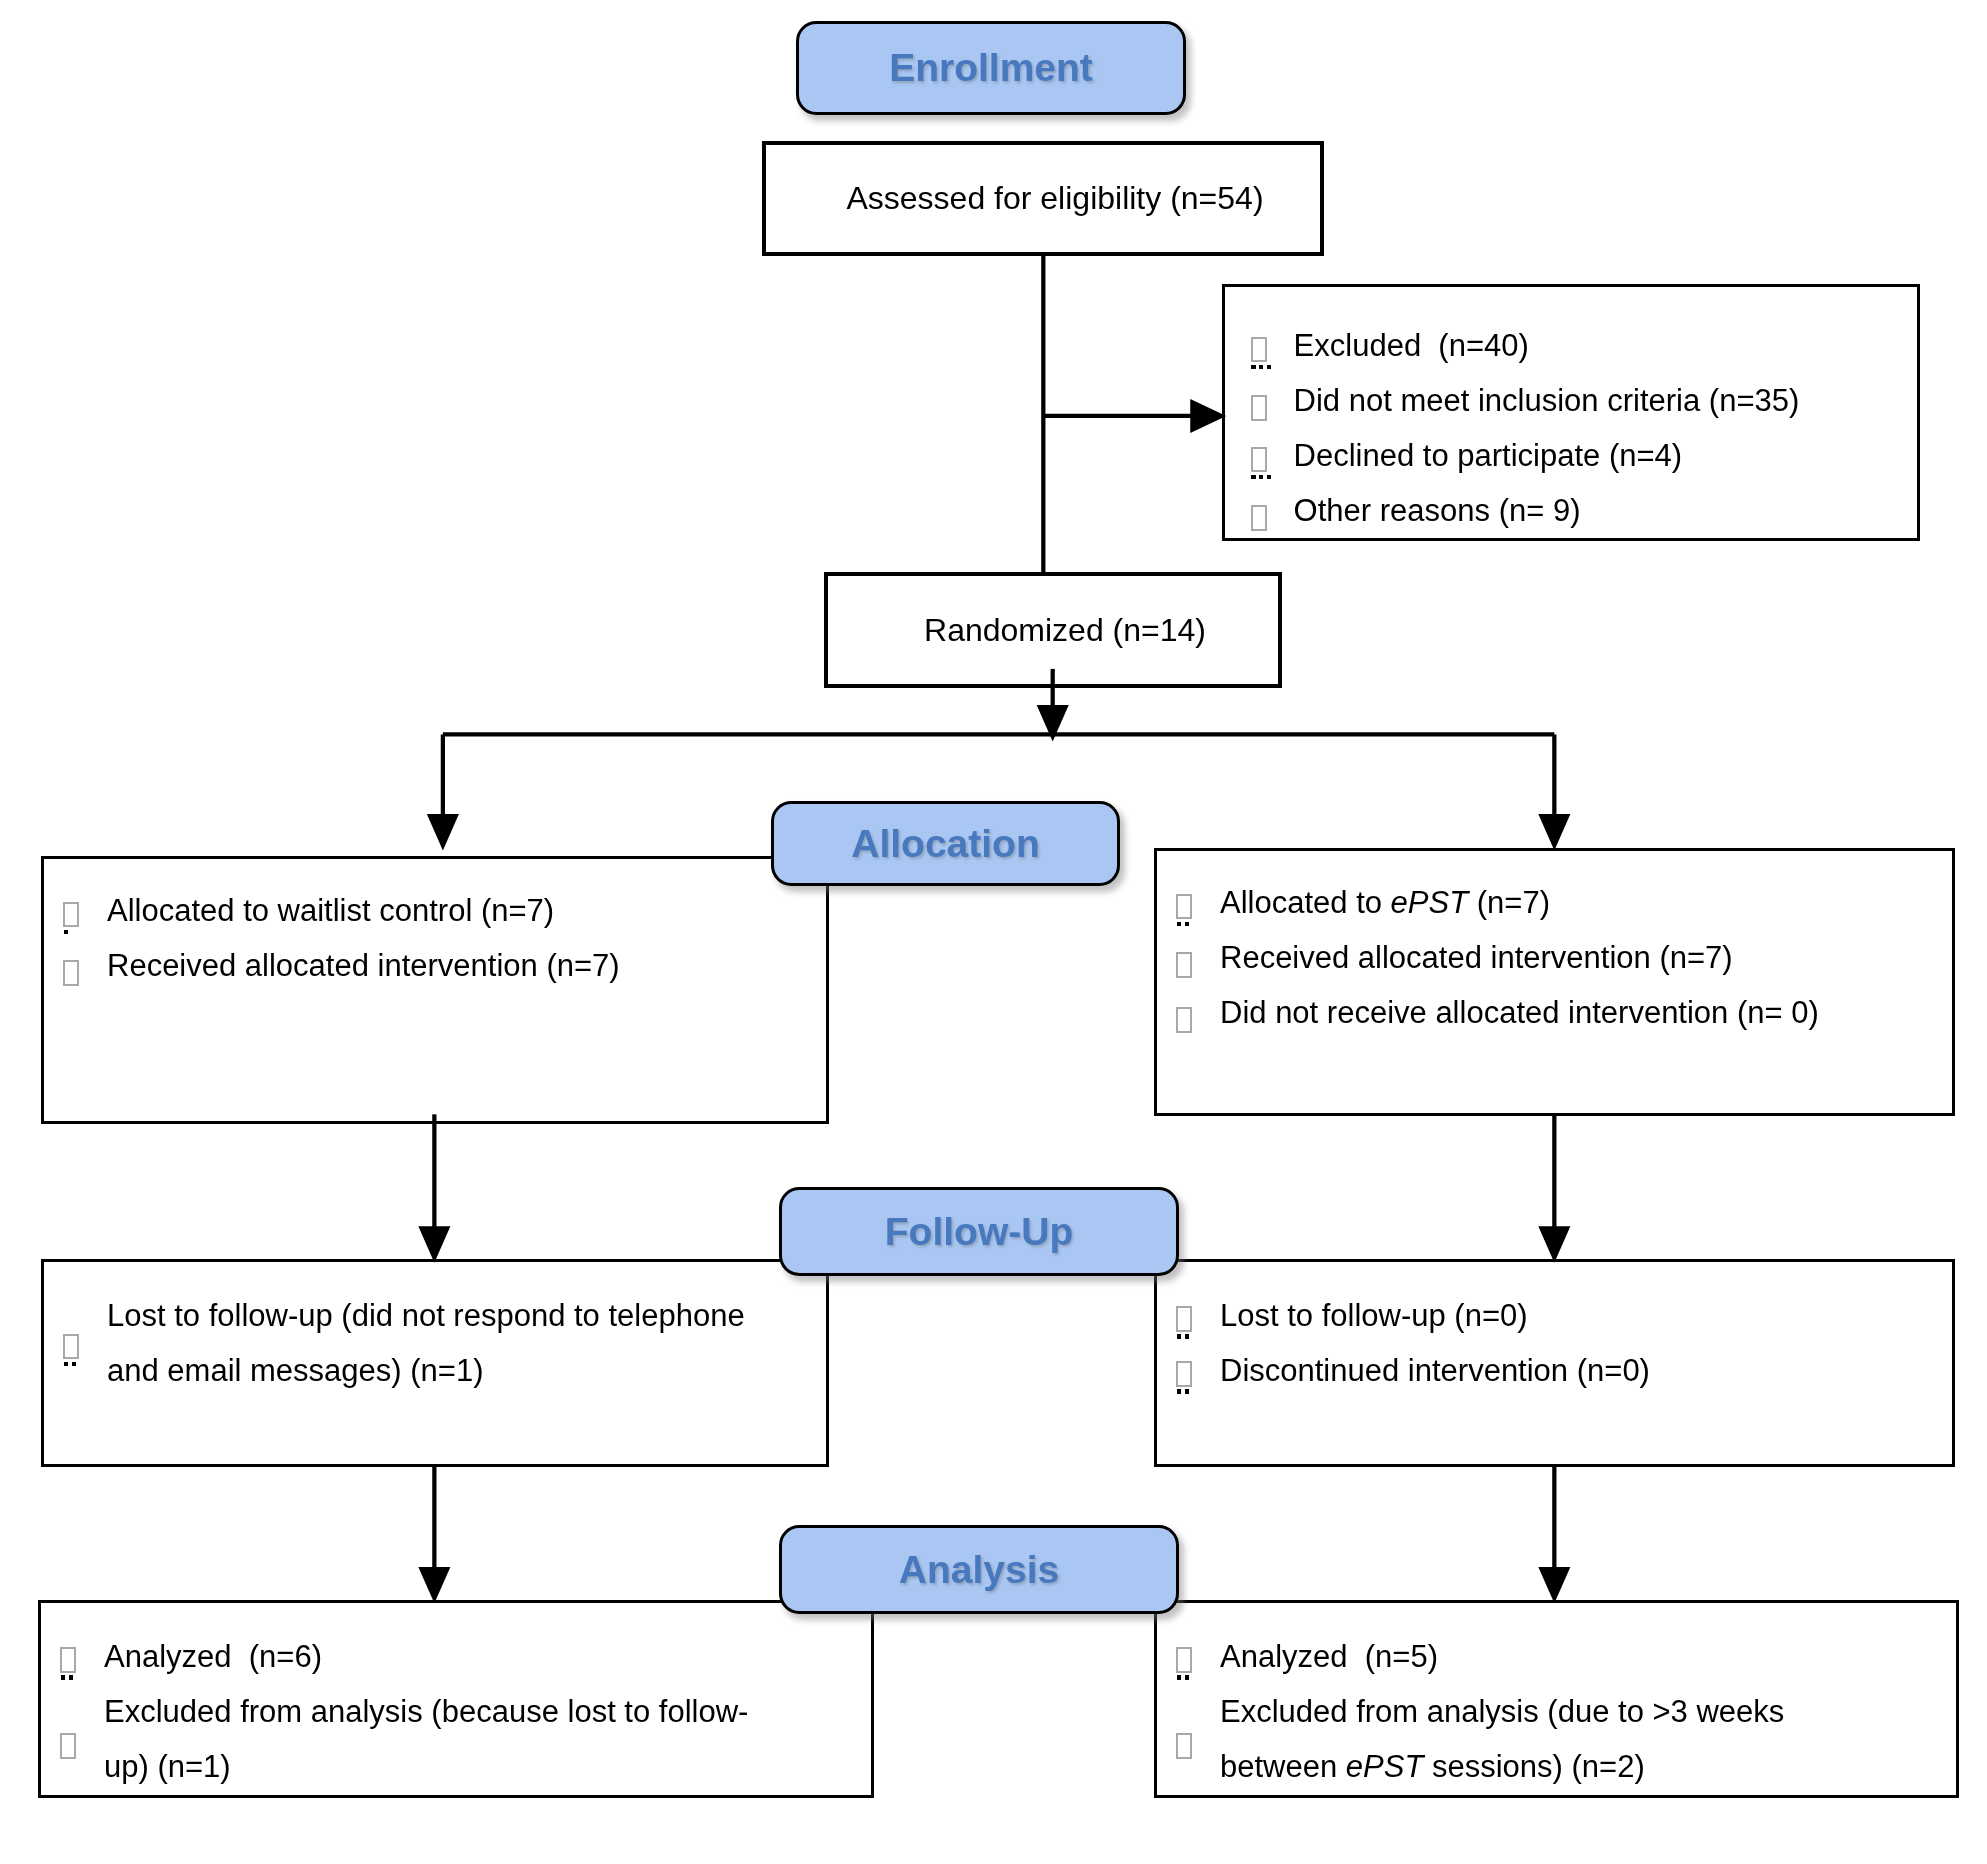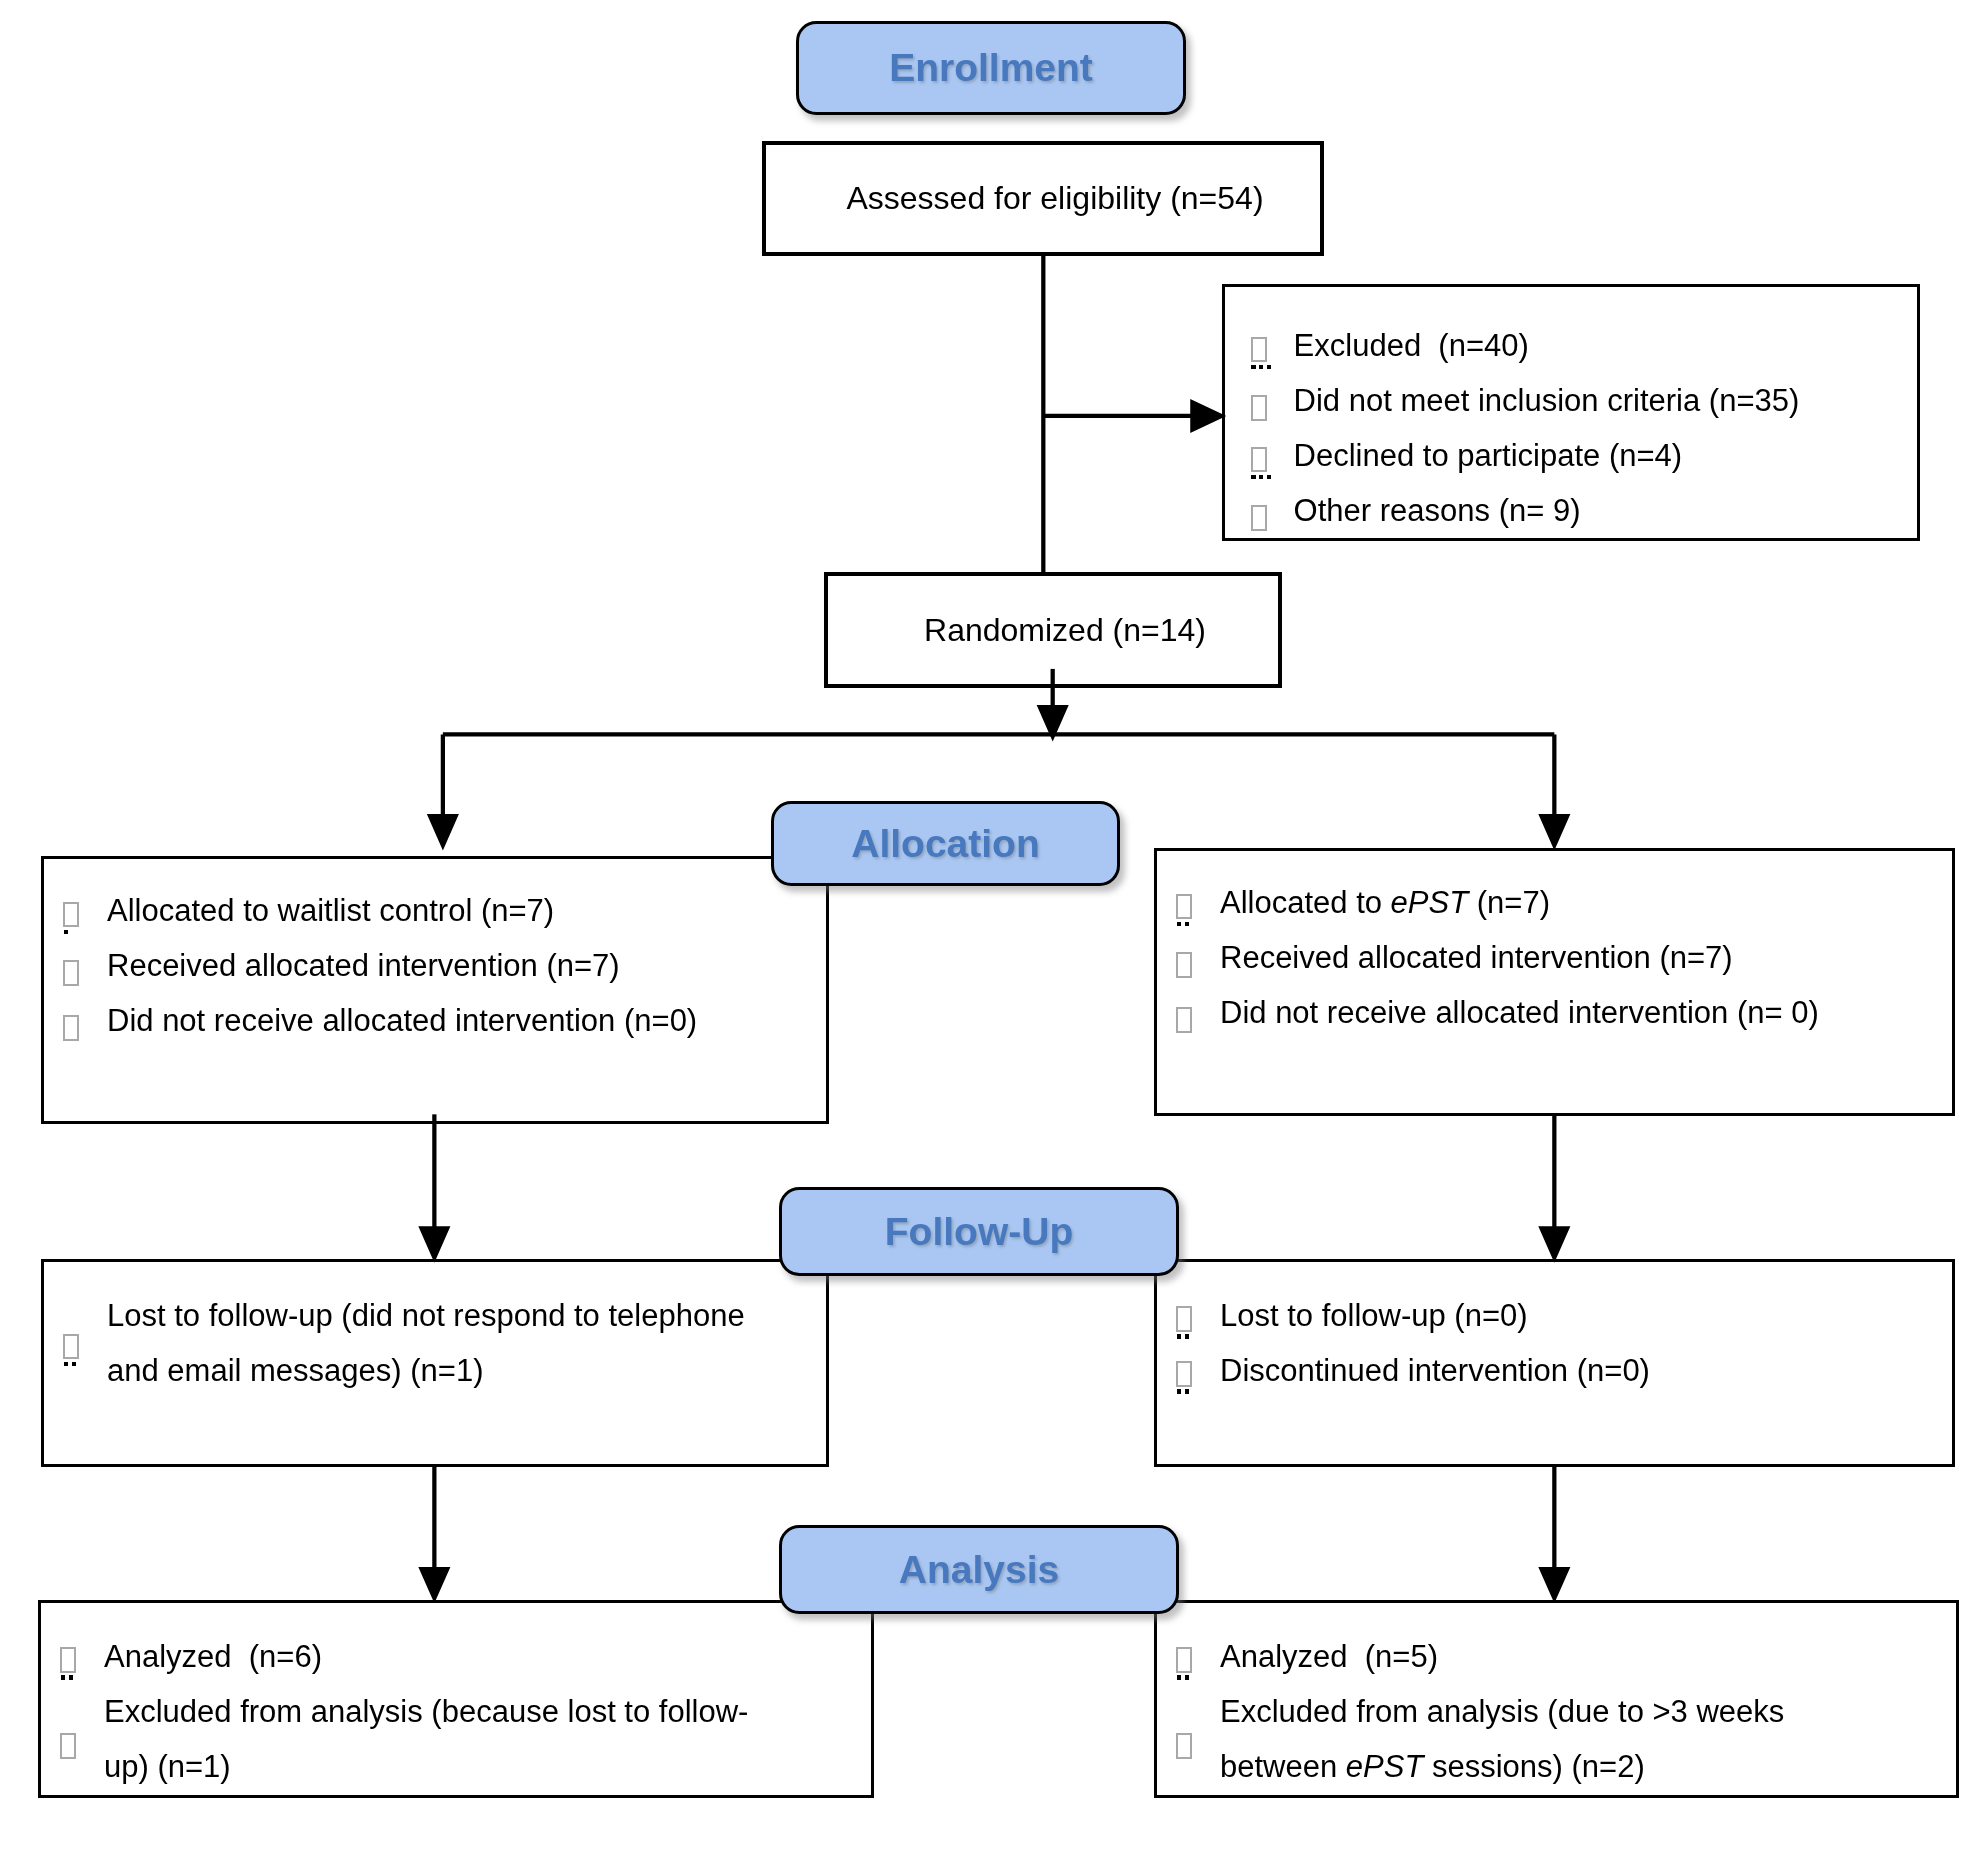--- a/index.html
+++ b/index.html
@@ -175,26 +175,20 @@
           </span>
         </span>
         <span class="li-text"><span>Allocated to waitlist control (n=7)</span></span>
       </div>
       <div class="li">
         <span class="marker">
           <span class="tofu"></span>
         </span>
         <span class="li-text"><span>Received allocated intervention (n=7)</span></span>
       </div>
-      <div class="li">
-        <span class="marker">
-          <span class="tofu"></span>
-        </span>
-        <span class="li-text"><span>Did not receive allocated intervention (n=0)</span></span>
-      </div>
     </div>
   <div class="wbox list" id="box-alloc-right">
       <div class="li">
         <span class="marker">
           <span class="tofu"></span>
           <span class="tofu-dots">
             <span class="dot"></span>
             <span class="dot"></span>
           </span>
         </span>

